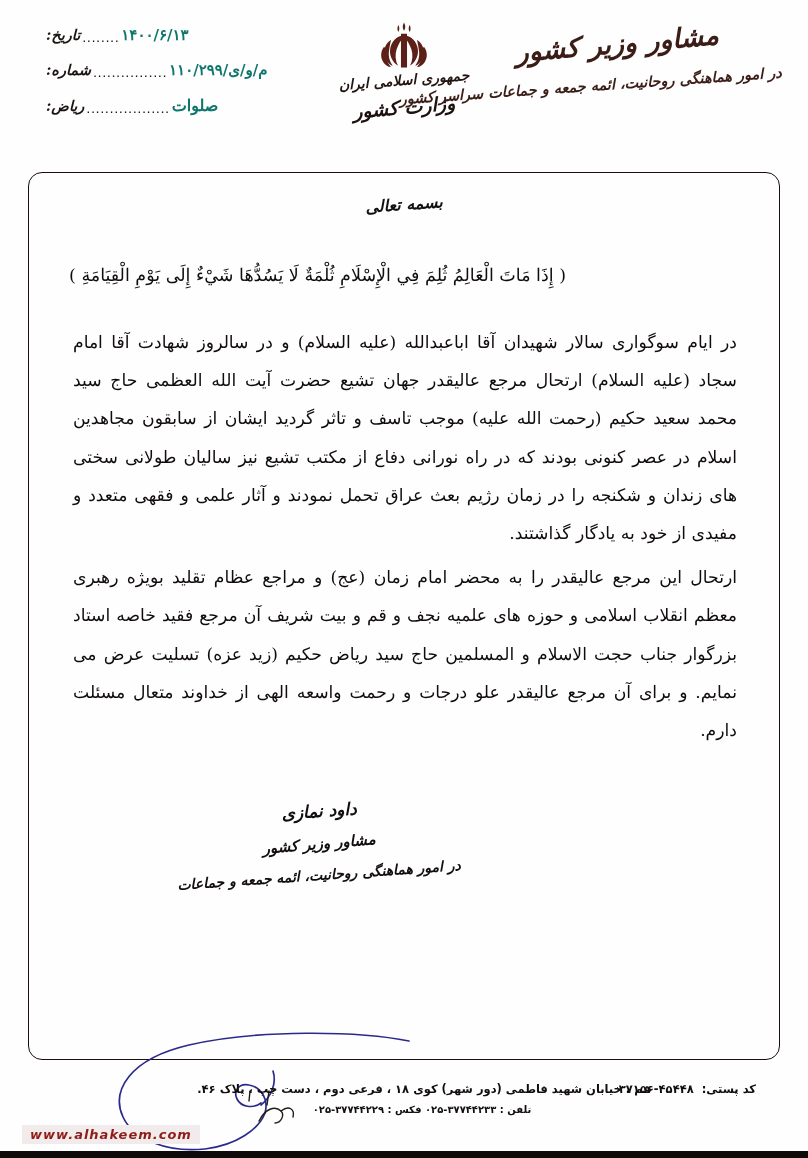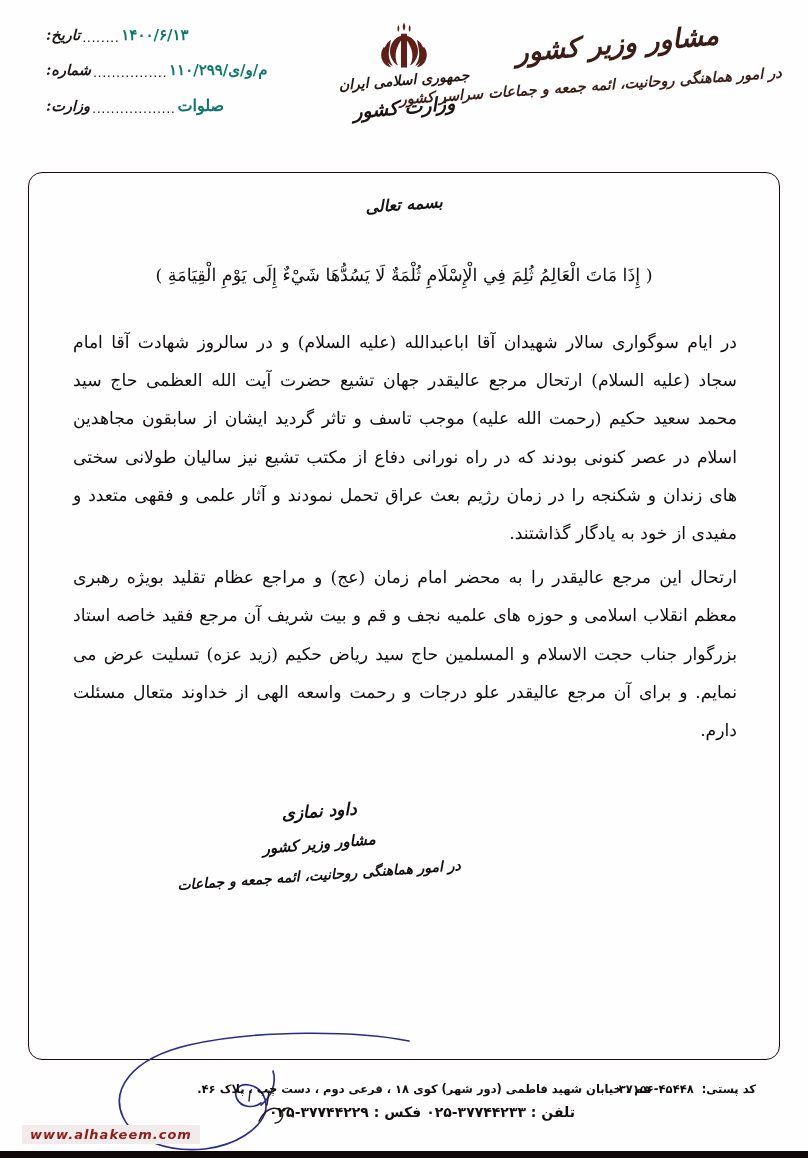--- a/index.html
+++ b/index.html
@@ -171,21 +171,21 @@
     font-style: italic;
     color: #13100f;
     transform: rotate(-4deg);
   }
 
   .hadith {
     position: absolute;
     top: 88px;
     left: 40px;
     right: 40px;
-    text-align: center;
+    text-align: left;
     font-family: "DejaVu Serif", "Liberation Serif", serif;
     font-size: 17.5px;
     font-weight: 400;
     color: #100d0c;
     line-height: 1.6;
     direction: rtl;
   }
 
   .letter-body {
     position: absolute;
@@ -279,21 +279,21 @@
     color: #120e0d;
     margin-left: 40px;
   }
   .footer-phone {
     position: absolute;
     top: 22px;
     left: 0;
     right: 0;
     text-align: center;
     font-family: "DejaVu Sans", "Liberation Sans", sans-serif;
-    font-size: 14px;
+    font-size: 10px;
     font-weight: 700;
     color: #120e0d;
     direction: rtl;
     padding-left: 36px;
   }
   .footer-postal {
     position: absolute;
     top: 0;
     right: 52px;
     font-family: "DejaVu Sans", "Liberation Sans", sans-serif;
@@ -345,21 +345,21 @@
         <span class="meta-label">تاریخ:</span>
         <span class="meta-dots">........</span>
         <span class="meta-value">۱۴۰۰/۶/۱۳</span>
       </div>
       <div class="meta-row">
         <span class="meta-label">شماره:</span>
         <span class="meta-dots">................</span>
         <span class="meta-value">۱۱۰/۲۹۹/م/و/ی</span>
       </div>
       <div class="meta-row">
-        <span class="meta-label">وزارت:</span>
+        <span class="meta-label">ریاض:</span>
         <span class="meta-dots">..................</span>
         <span class="meta-value attach">صلوات</span>
       </div>
     </div>
 
     <div class="emblem-block">
       <svg class="emblem" viewBox="0 0 120 104" aria-hidden="true">
         <g fill="#5c2018">
           <path d="M60 0 c-4 7 -4 13 0 19 c4 -6 4 -12 0 -19 z"></path>
           <path d="M47 6 c-3 6 -3 11 0 16 c3 -5 3 -10 0 -16 z"></path>

